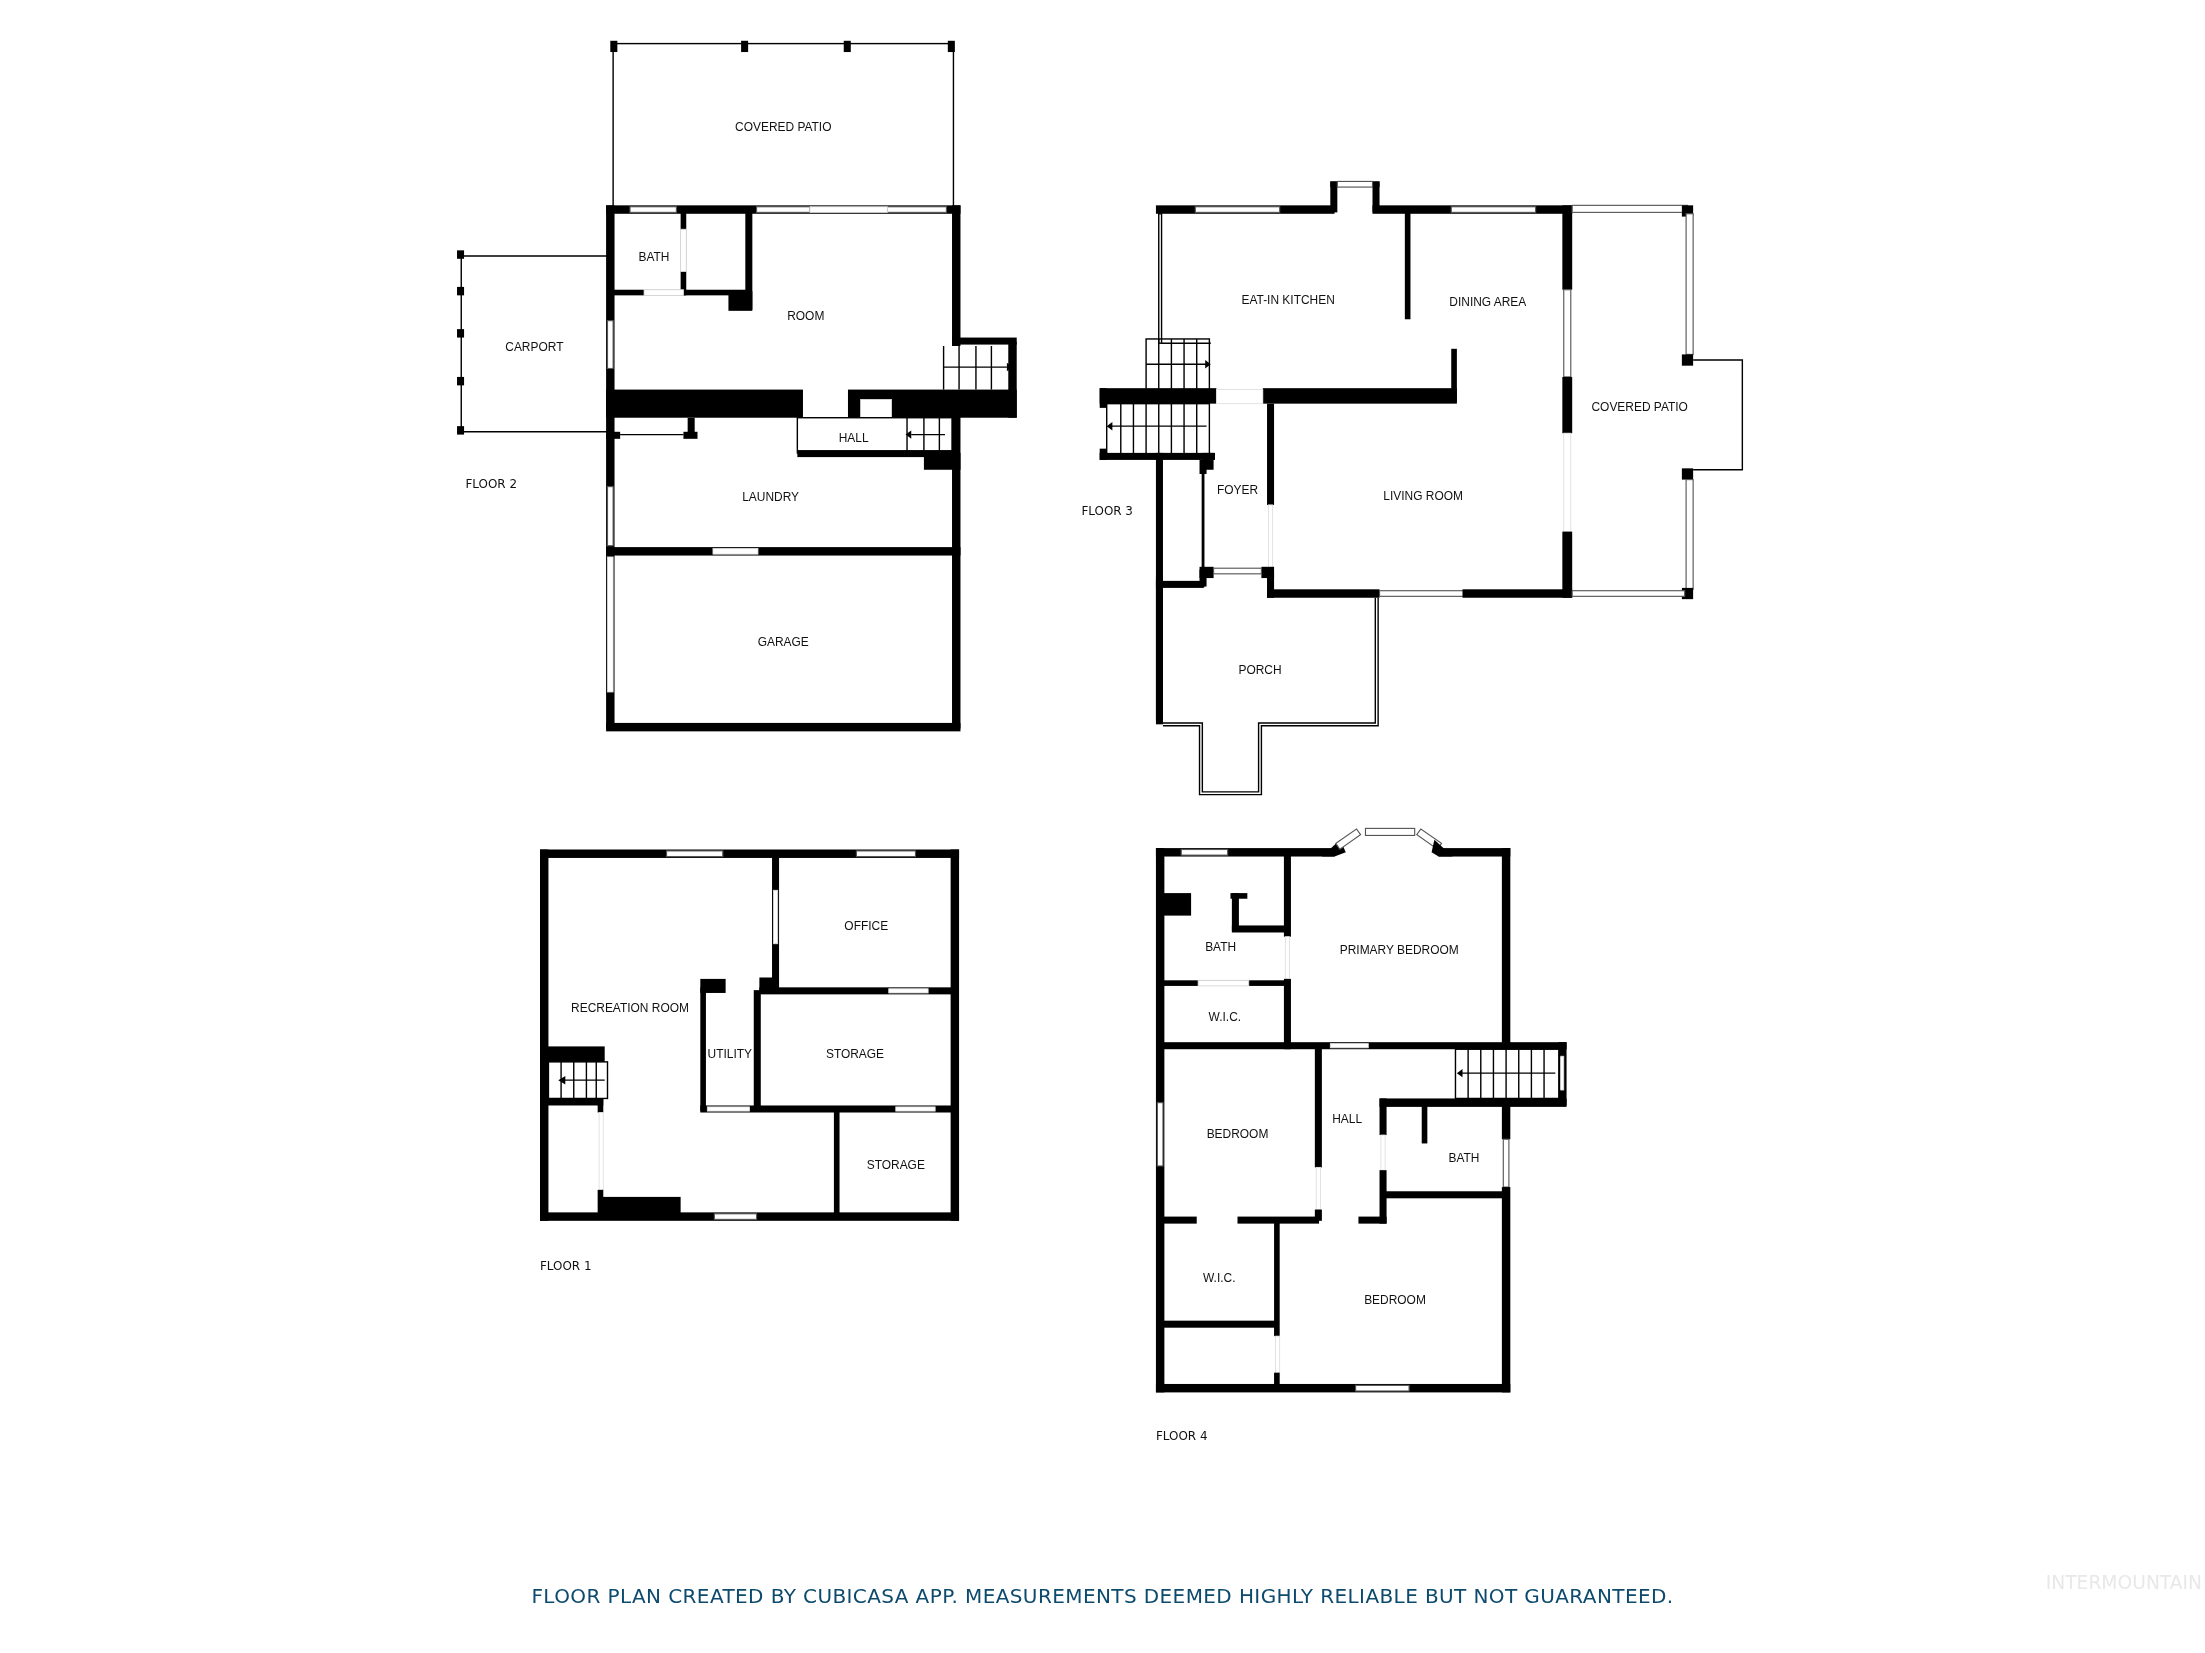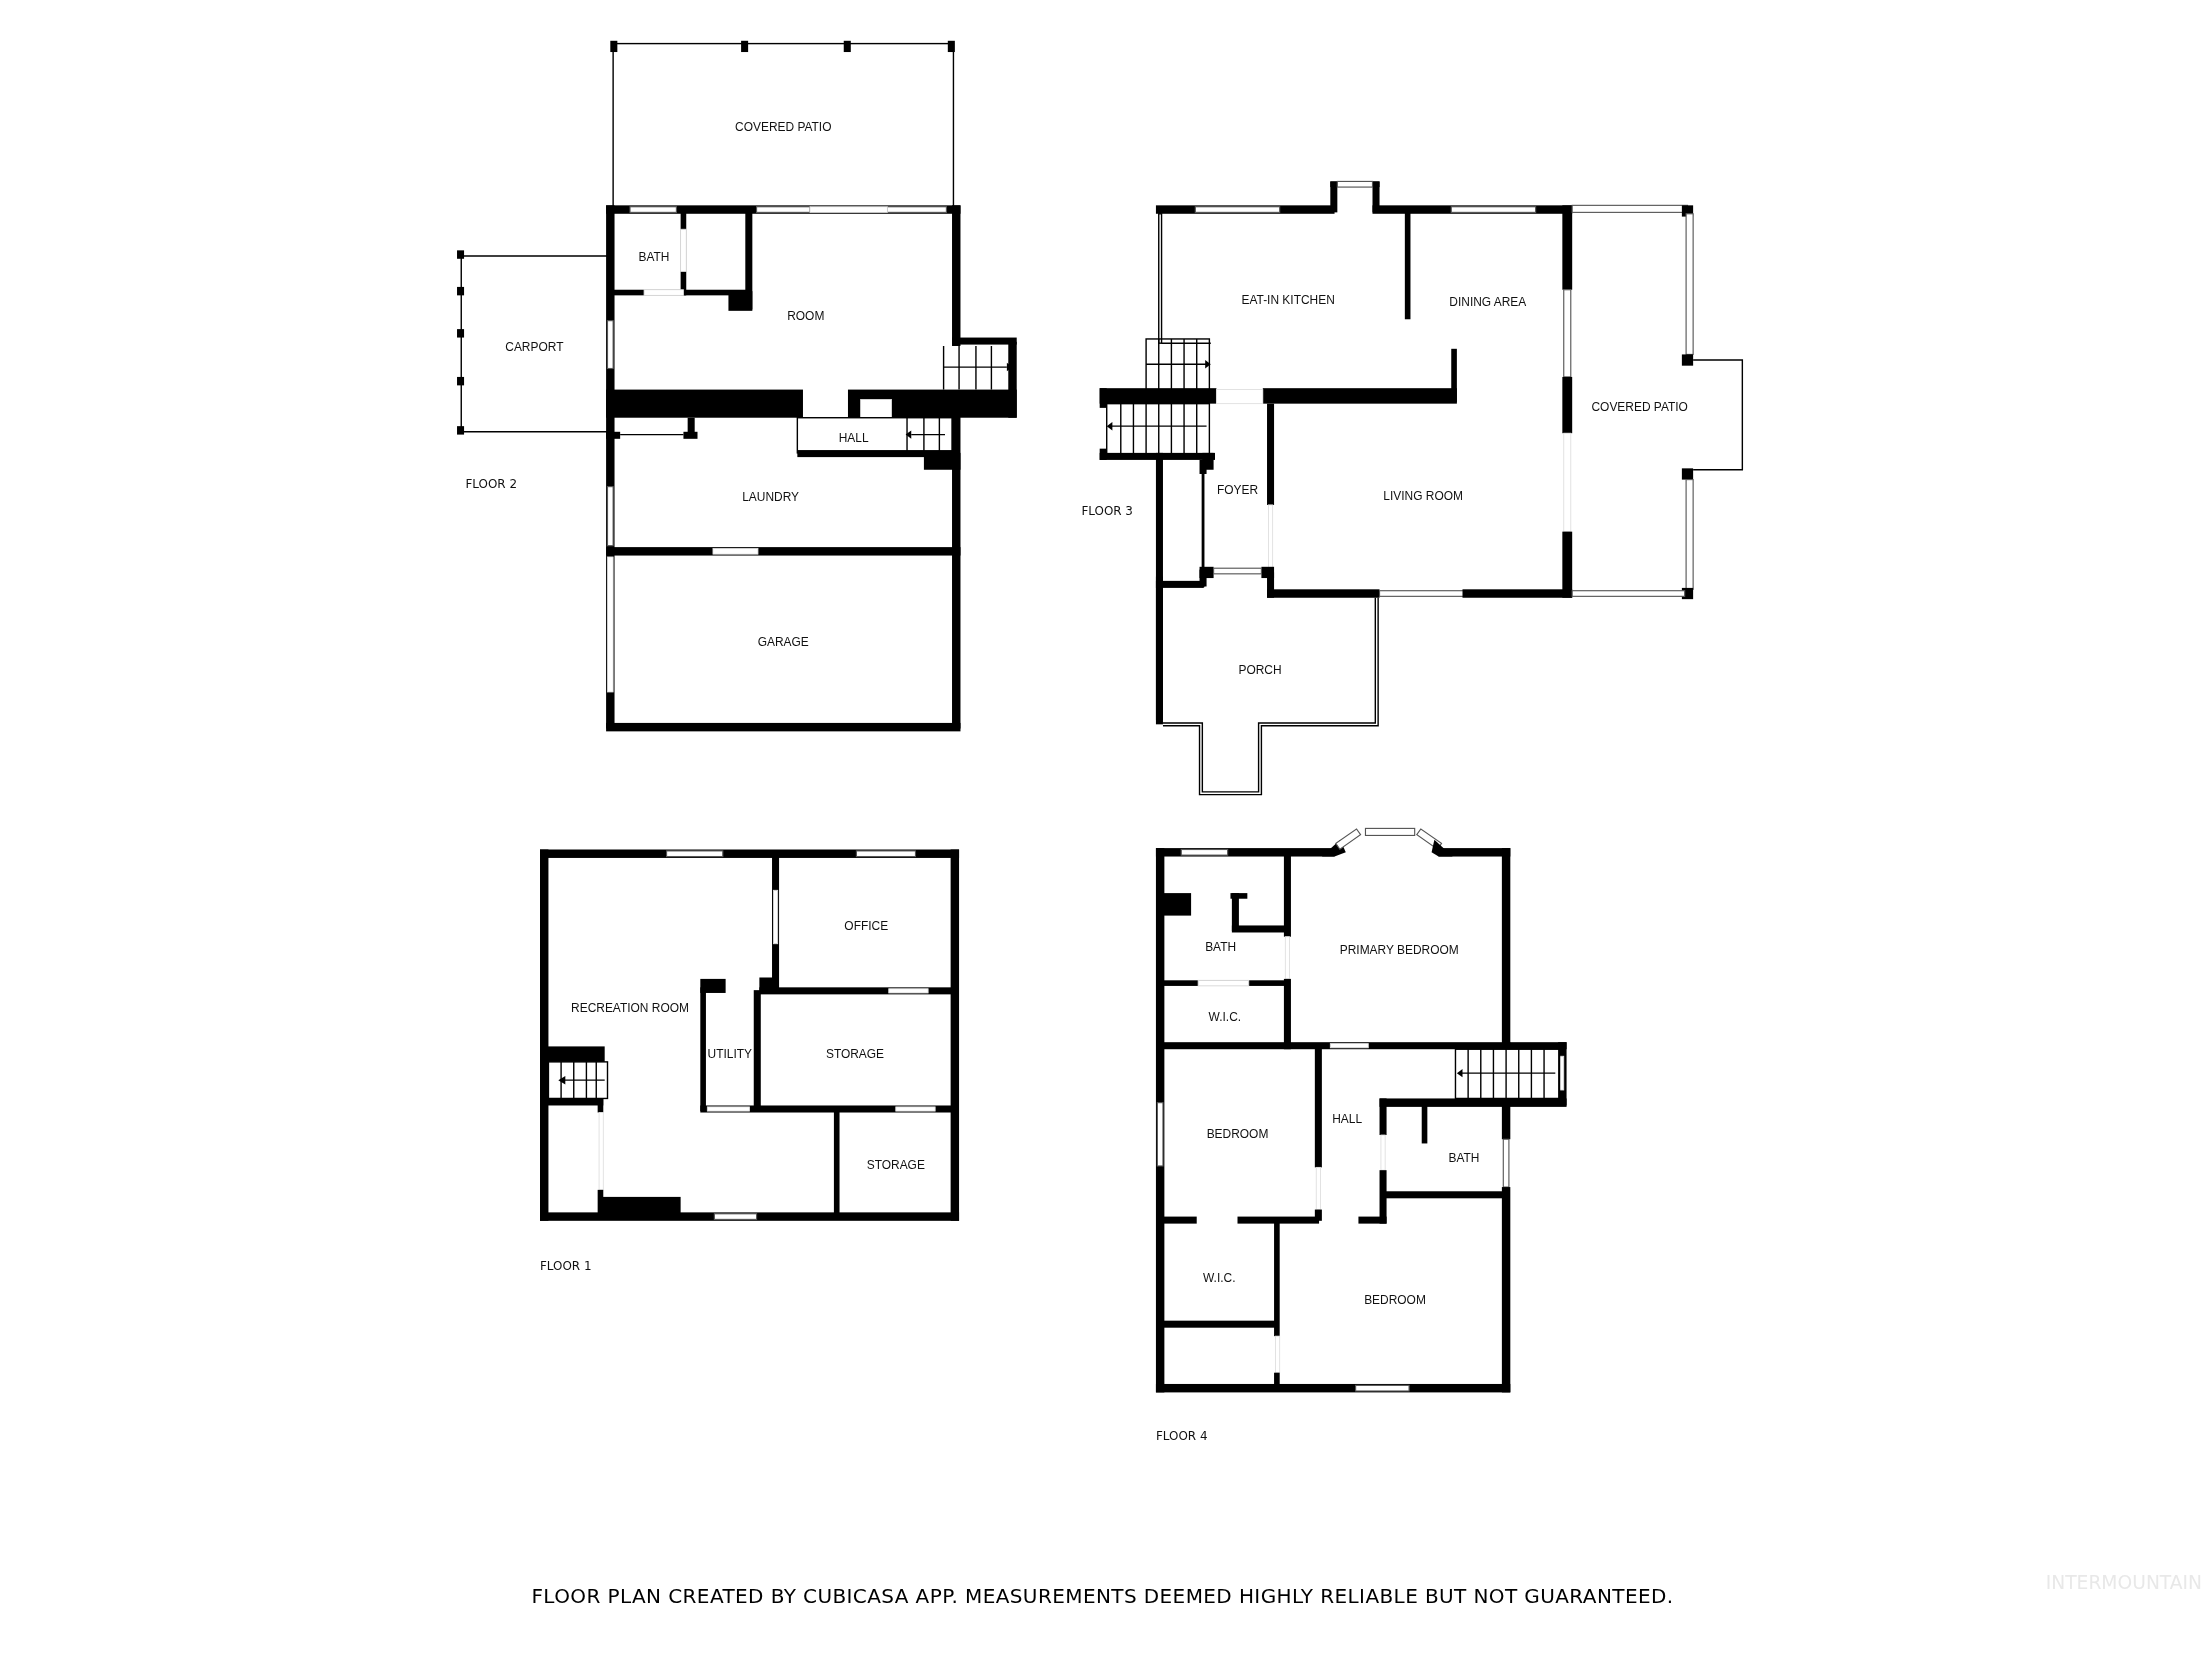--- a/index.html
+++ b/index.html
@@ -4,21 +4,21 @@
 <style>
   html, body { margin:0; padding:0; background:#ffffff; }
   body { width:2205px; height:1654px; position:relative; overflow:hidden; font-family:"Liberation Sans", sans-serif; }
   #plan { position:absolute; left:0; top:0; width:2205px; height:1654px; }
   .wall { fill:#000; }
   .thin { fill:none; stroke:#000; stroke-width:1; }
   .win { fill:#fff; stroke:#555; stroke-width:0.8; }
   .door { fill:#fff; stroke:#ddd; stroke-width:0.6; }
   .lbl { font-family:"Liberation Sans", sans-serif; font-size:8.5px; fill:#111; text-anchor:middle; dominant-baseline:middle; }
   .flbl { font-family:"DejaVu Sans", sans-serif; font-size:8.5px; fill:#111; }
-  .footer { position:absolute; left:0; width:2205px; top:1584px; text-align:center; font-family:"DejaVu Sans", sans-serif; font-size:20px; color:#000000; letter-spacing:0.4px; }
+  .footer { position:absolute; left:0; width:2205px; top:1584px; text-align:center; font-family:"DejaVu Sans", sans-serif; font-size:20px; color:#0c4a6e; letter-spacing:0.4px; }
   .wm { position:absolute; right:2.9px; top:1572px; font-family:"DejaVu Sans", sans-serif; font-size:18.7px; color:#e8e8e8; }
 </style>
 </head>
 <body>
 
 <svg id="plan" viewBox="0 0 1568 1176" preserveAspectRatio="none" xmlns="http://www.w3.org/2000/svg">
 
   <g>
 
     <rect class="thin" x="436" y="31" width="242" height="116"></rect>

